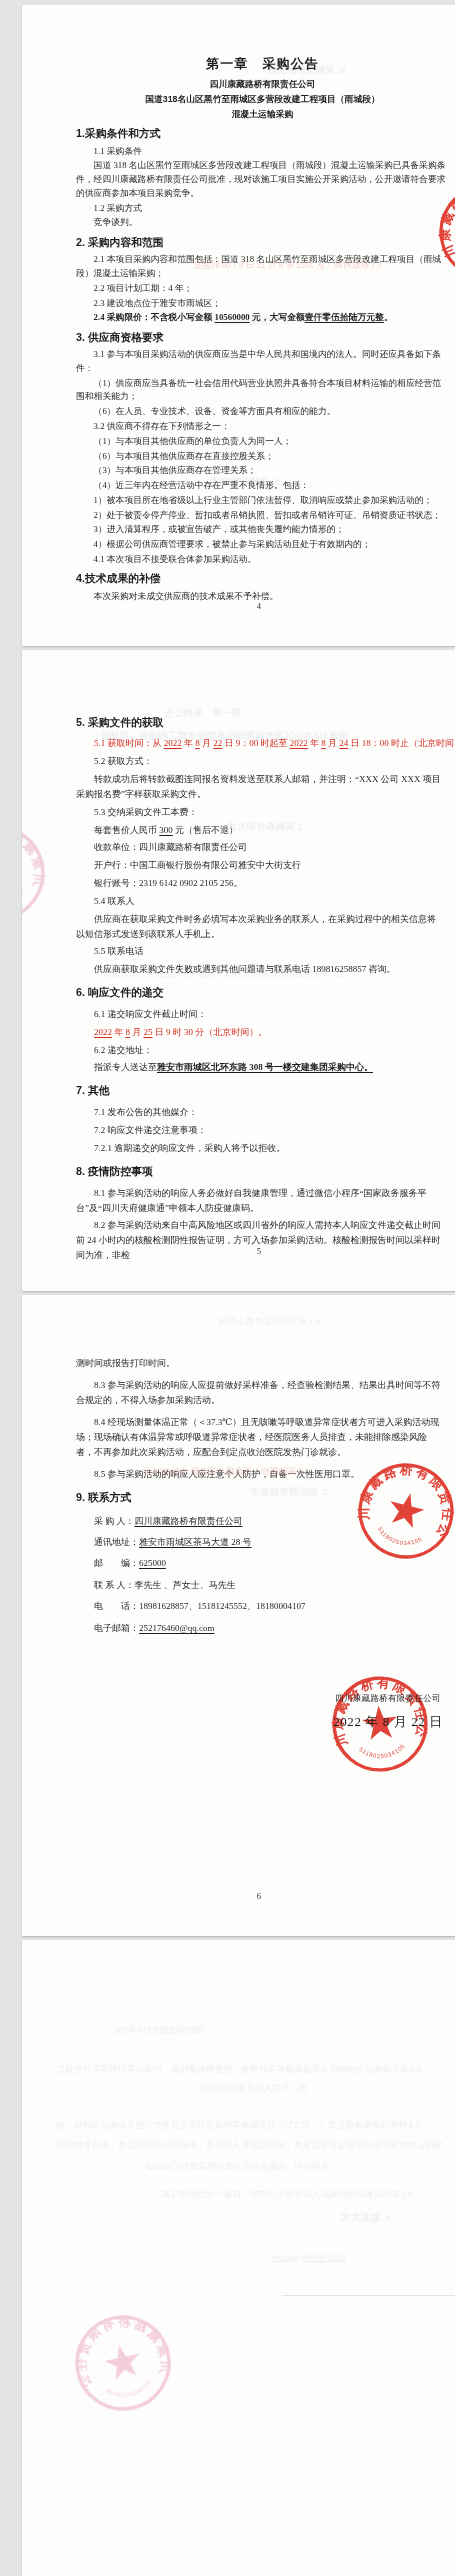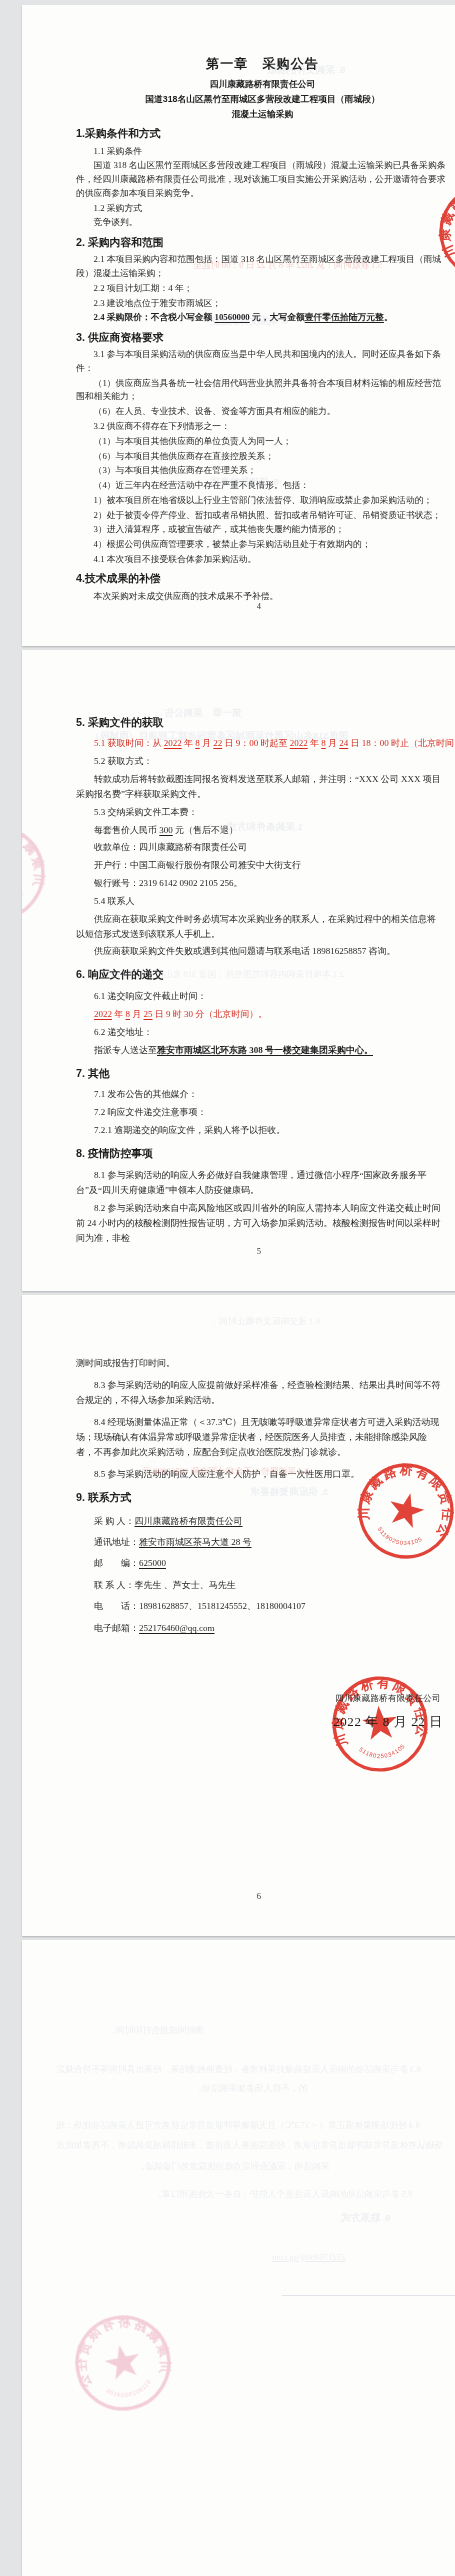--- a/index.html
+++ b/index.html
@@ -152,20 +152,21 @@
         <p class="blk p ind wide"><span class="red">5.1 获取时间：从 </span><span class="u red">2022</span><span class="red"> 年 </span><span class="u red">8</span><span class="red"> 月 </span><span class="u red">22</span><span class="red"> 日 9：00 时起至 </span><span class="u red">2022</span><span class="red"> 年 </span><span class="u red">8</span><span class="red"> 月 </span><span class="u red">24</span><span class="red"> 日 18：00 时止（北京时间）</span></p>
         <p class="blk p ind"><span>5.2 获取方式：</span></p>
         <p class="blk p ind"><span>转款成功后将转款截图连同报名资料发送至联系人邮箱，并注明：“XXX 公司 XXX 项目采购报名费”字样获取采购文件。</span></p>
         <p class="blk p ind"><span>5.3 交纳采购文件工本费：</span></p>
         <p class="blk p ind"><span>每套售价人民币 </span><span class="u">300</span><span> 元（售后不退）</span></p>
         <p class="blk p ind"><span>收款单位：四川康藏路桥有限责任公司</span></p>
         <p class="blk p ind"><span>开户行：中国工商银行股份有限公司雅安中大街支行</span></p>
         <p class="blk p ind"><span>银行账号：2319 6142 0902 2105 256。</span></p>
         <p class="blk p ind"><span>5.4 联系人</span></p>
         <p class="blk p ind"><span>供应商在获取采购文件时务必填写本次采购业务的联系人，在采购过程中的相关信息将以短信形式发送到该联系人手机上。</span></p>
+        <p class="blk p ind"><span>5.5 联系电话</span></p>
         <p class="blk p ind"><span>供应商获取采购文件失败或遇到其他问题请与联系电话 189816258857 咨询。</span></p>
         <h2 class="blk h"><span>6. 响应文件的递交</span></h2>
         <p class="blk p ind"><span>6.1 递交响应文件截止时间：</span></p>
         <p class="blk p ind"><span class="u red">2022</span><span class="red"> 年 </span><span class="u red">8</span><span class="red"> 月 </span><span class="u red">25</span><span class="red"> 日 9 时 30 分（北京时间）。</span></p>
         <p class="blk p ind"><span>6.2 递交地址：</span></p>
         <p class="blk p ind"><span>指派专人送达至</span><span class="u bold">雅安市雨城区北环东路 308 号一楼交建集团采购中心。</span></p>
         <h2 class="blk h"><span>7. 其他</span></h2>
         <p class="blk p ind"><span>7.1 发布公告的其他媒介：</span></p>
         <p class="blk p ind"><span>7.2 响应文件递交注意事项：</span></p>
         <p class="blk p ind"><span>7.2.1 逾期递交的响应文件，采购人将予以拒收。</span></p>

